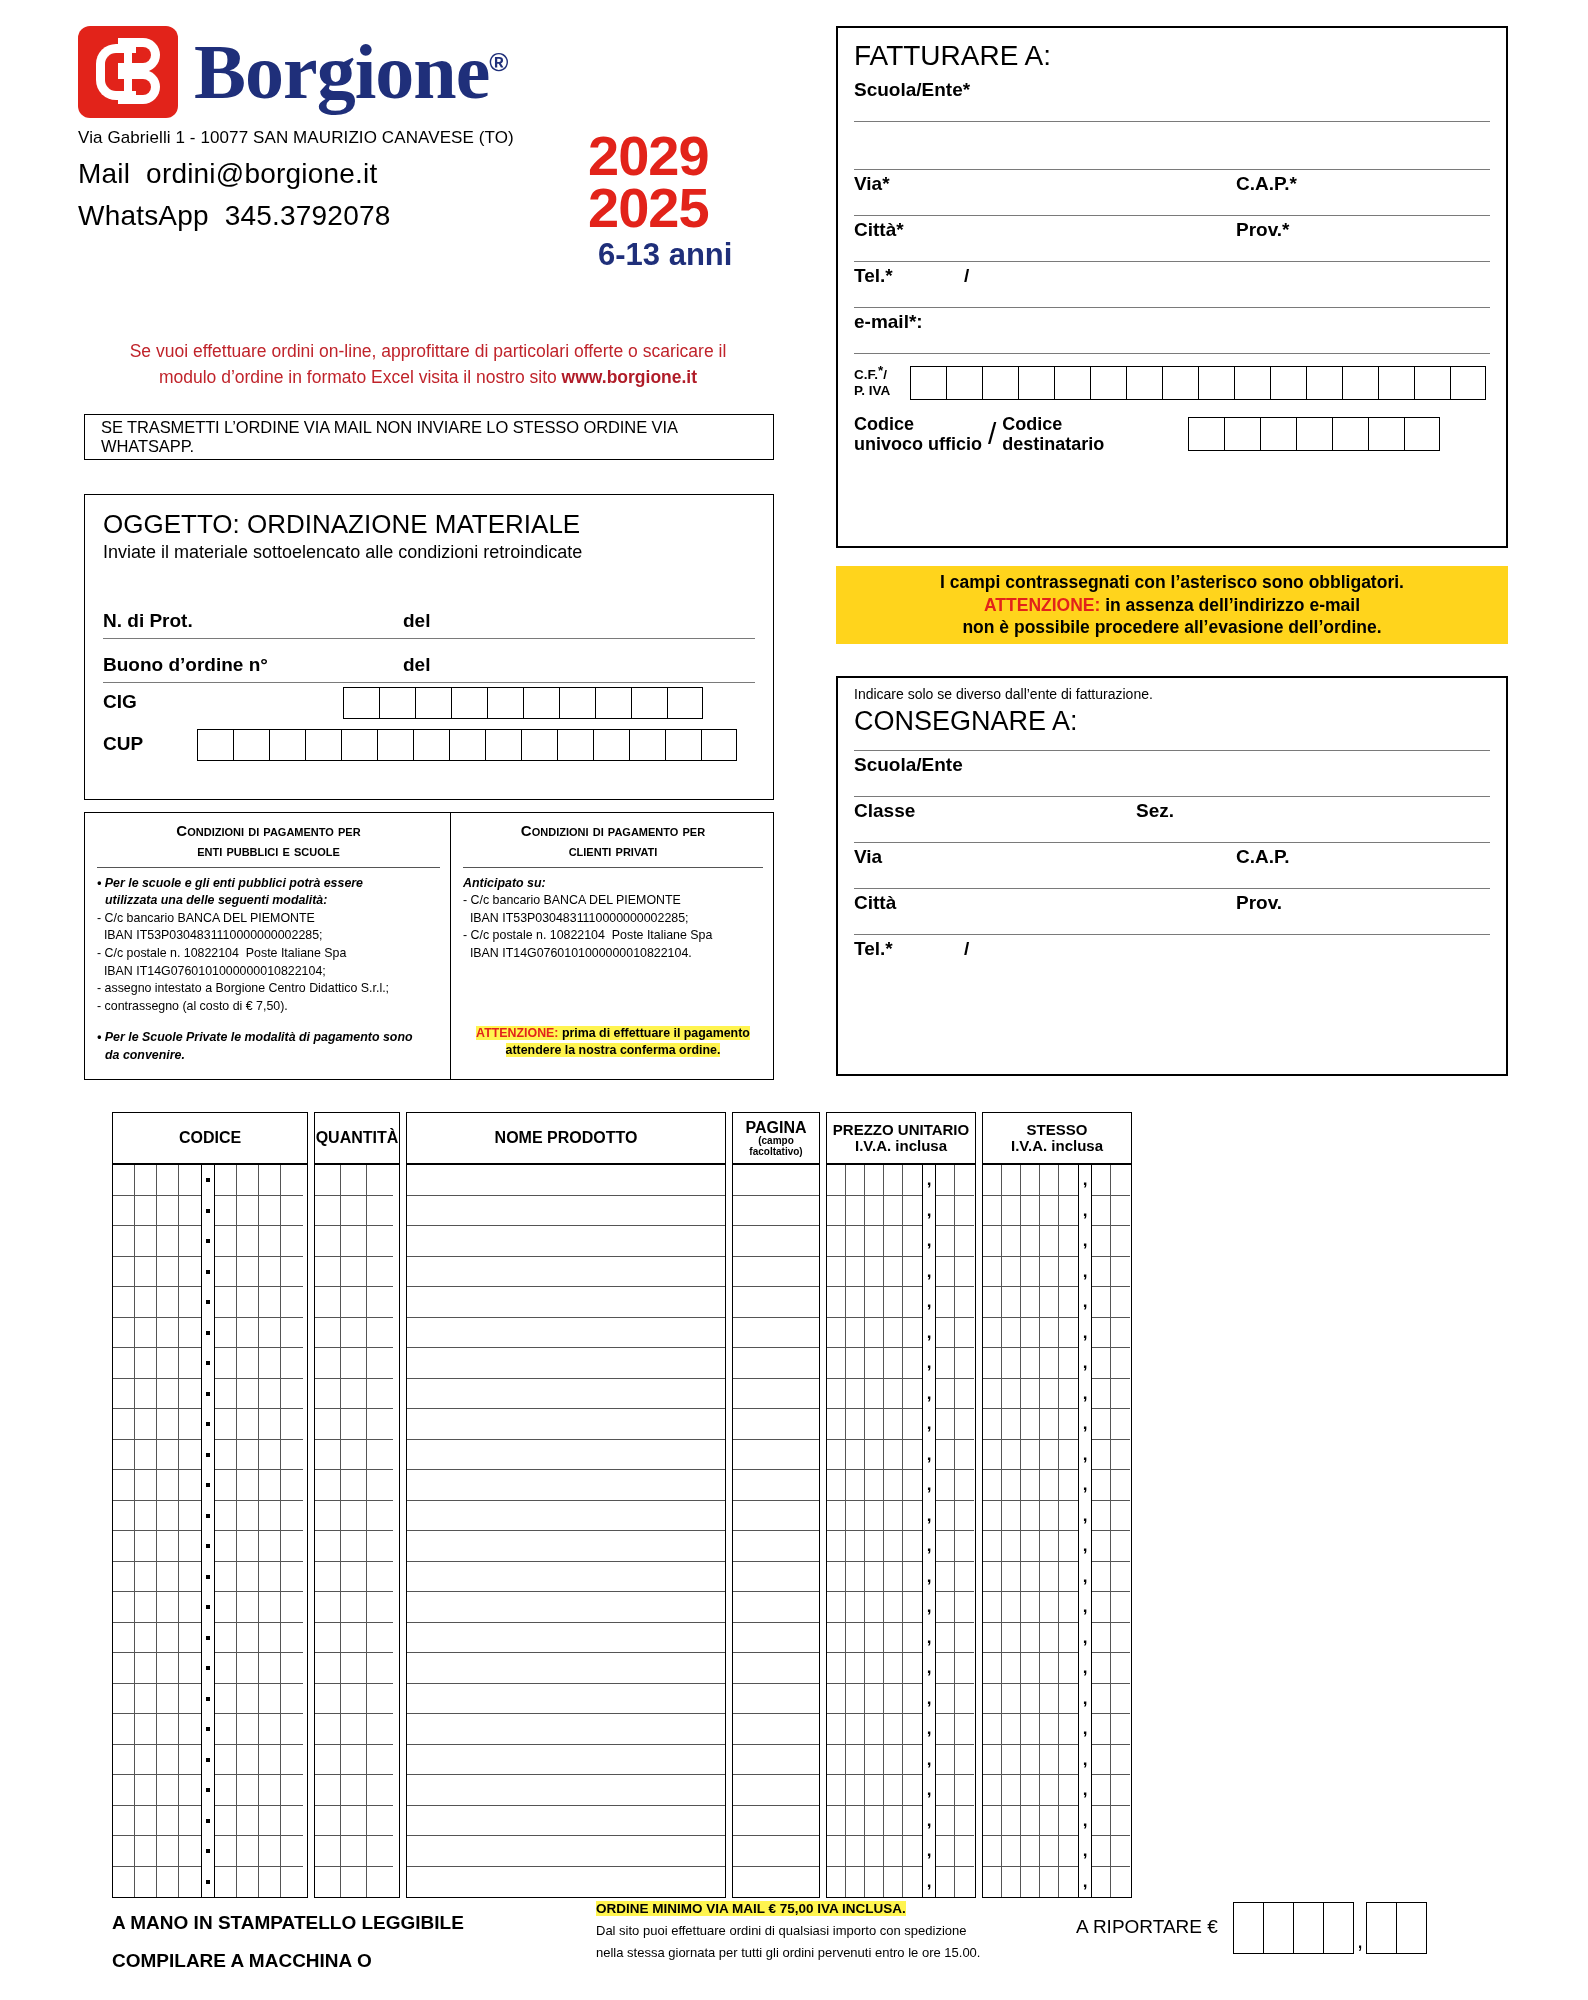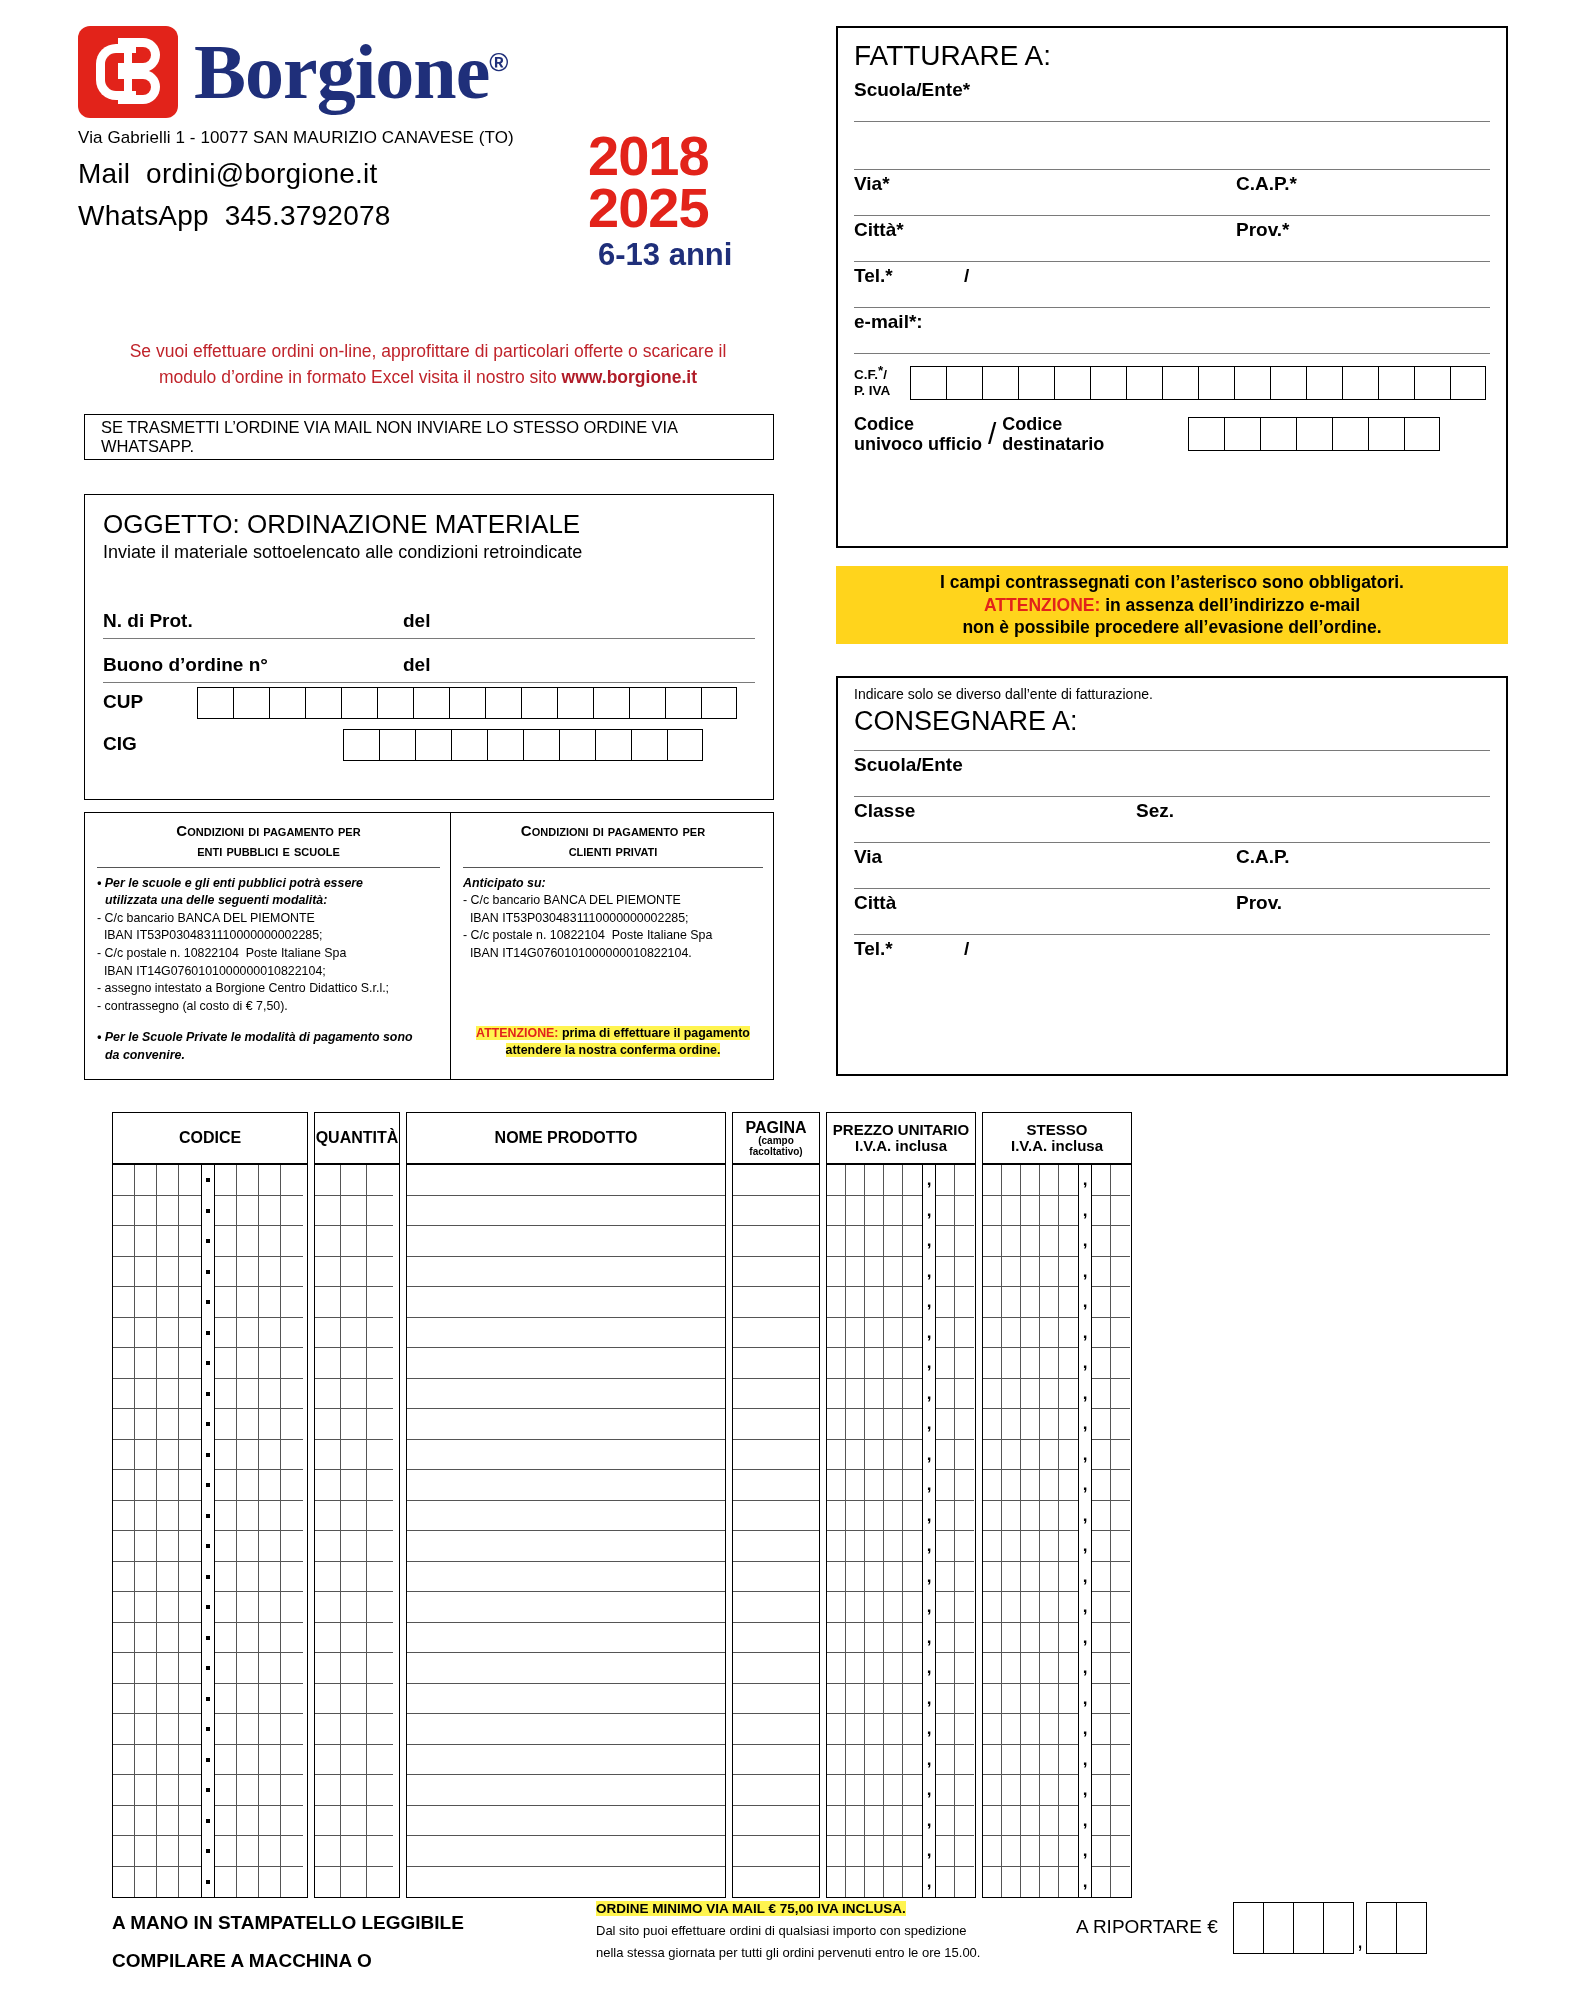--- a/index.html
+++ b/index.html
@@ -146,21 +146,21 @@
       <span class="lbl">Mail</span>&nbsp;
       <span>ordini@borgione.it</span>
     </div>
     <div class="contact">
       <span class="lbl">WhatsApp</span>&nbsp;
       <span>345.3792078</span>
     </div>
   </div>
 
   <div class="abs" id="year-block">
-    <div class="yr">2018</div>
+    <div class="yr">2029</div>
     <div class="yr">2025</div>
     <div class="age">6-13 anni</div>
   </div>
 
   <div class="abs" id="promo">
     <div>Se vuoi effettuare ordini on-line, approfittare di particolari offerte o scaricare il</div>
     <div><span>modulo d’ordine in formato Excel visita il nostro sito </span><b>www.borgione.it</b></div>
   </div>
 
   <div class="abs" id="wa-note">
@@ -173,42 +173,42 @@
     <div style="height:32px"></div>
     <div class="og-line">
       <span class="l">N. di Prot.</span>
       <span class="d">del</span>
     </div>
     <div class="og-line">
       <span class="l">Buono d’ordine n°</span>
       <span class="d">del</span>
     </div>
     <div class="cig-row" style="height:42px">
+      <span class="lab">CIG</span>
+      <div class="cells abs" id="cig-cells" style="left:240px; top:4px;">
+          <span class="c" style="width: 36px; height: 32px;"></span>
+          <span class="c" style="width: 36px; height: 32px;"></span>
+          <span class="c" style="width: 36px; height: 32px;"></span>
+          <span class="c" style="width: 36px; height: 32px;"></span>
+          <span class="c" style="width: 36px; height: 32px;"></span>
+          <span class="c" style="width: 36px; height: 32px;"></span>
+          <span class="c" style="width: 36px; height: 32px;"></span>
+          <span class="c" style="width: 36px; height: 32px;"></span>
+          <span class="c" style="width: 36px; height: 32px;"></span>
+          <span class="c" style="width: 36px; height: 32px;"></span>
+        </div>
+    </div>
+    <div class="cig-row" style="height:42px">
       <span class="lab">CUP</span>
       <div class="cells abs" id="cup-cells" style="left:94px; top:4px;">
           <span class="c" style="width: 36px; height: 32px;"></span>
           <span class="c" style="width: 36px; height: 32px;"></span>
           <span class="c" style="width: 36px; height: 32px;"></span>
           <span class="c" style="width: 36px; height: 32px;"></span>
           <span class="c" style="width: 36px; height: 32px;"></span>
-          <span class="c" style="width: 36px; height: 32px;"></span>
-          <span class="c" style="width: 36px; height: 32px;"></span>
-          <span class="c" style="width: 36px; height: 32px;"></span>
-          <span class="c" style="width: 36px; height: 32px;"></span>
-          <span class="c" style="width: 36px; height: 32px;"></span>
-          <span class="c" style="width: 36px; height: 32px;"></span>
-          <span class="c" style="width: 36px; height: 32px;"></span>
-          <span class="c" style="width: 36px; height: 32px;"></span>
-          <span class="c" style="width: 36px; height: 32px;"></span>
-          <span class="c" style="width: 36px; height: 32px;"></span>
-        </div>
-    </div>
-    <div class="cig-row" style="height:42px">
-      <span class="lab">CIG</span>
-      <div class="cells abs" id="cig-cells" style="left:240px; top:4px;">
           <span class="c" style="width: 36px; height: 32px;"></span>
           <span class="c" style="width: 36px; height: 32px;"></span>
           <span class="c" style="width: 36px; height: 32px;"></span>
           <span class="c" style="width: 36px; height: 32px;"></span>
           <span class="c" style="width: 36px; height: 32px;"></span>
           <span class="c" style="width: 36px; height: 32px;"></span>
           <span class="c" style="width: 36px; height: 32px;"></span>
           <span class="c" style="width: 36px; height: 32px;"></span>
           <span class="c" style="width: 36px; height: 32px;"></span>
           <span class="c" style="width: 36px; height: 32px;"></span>

